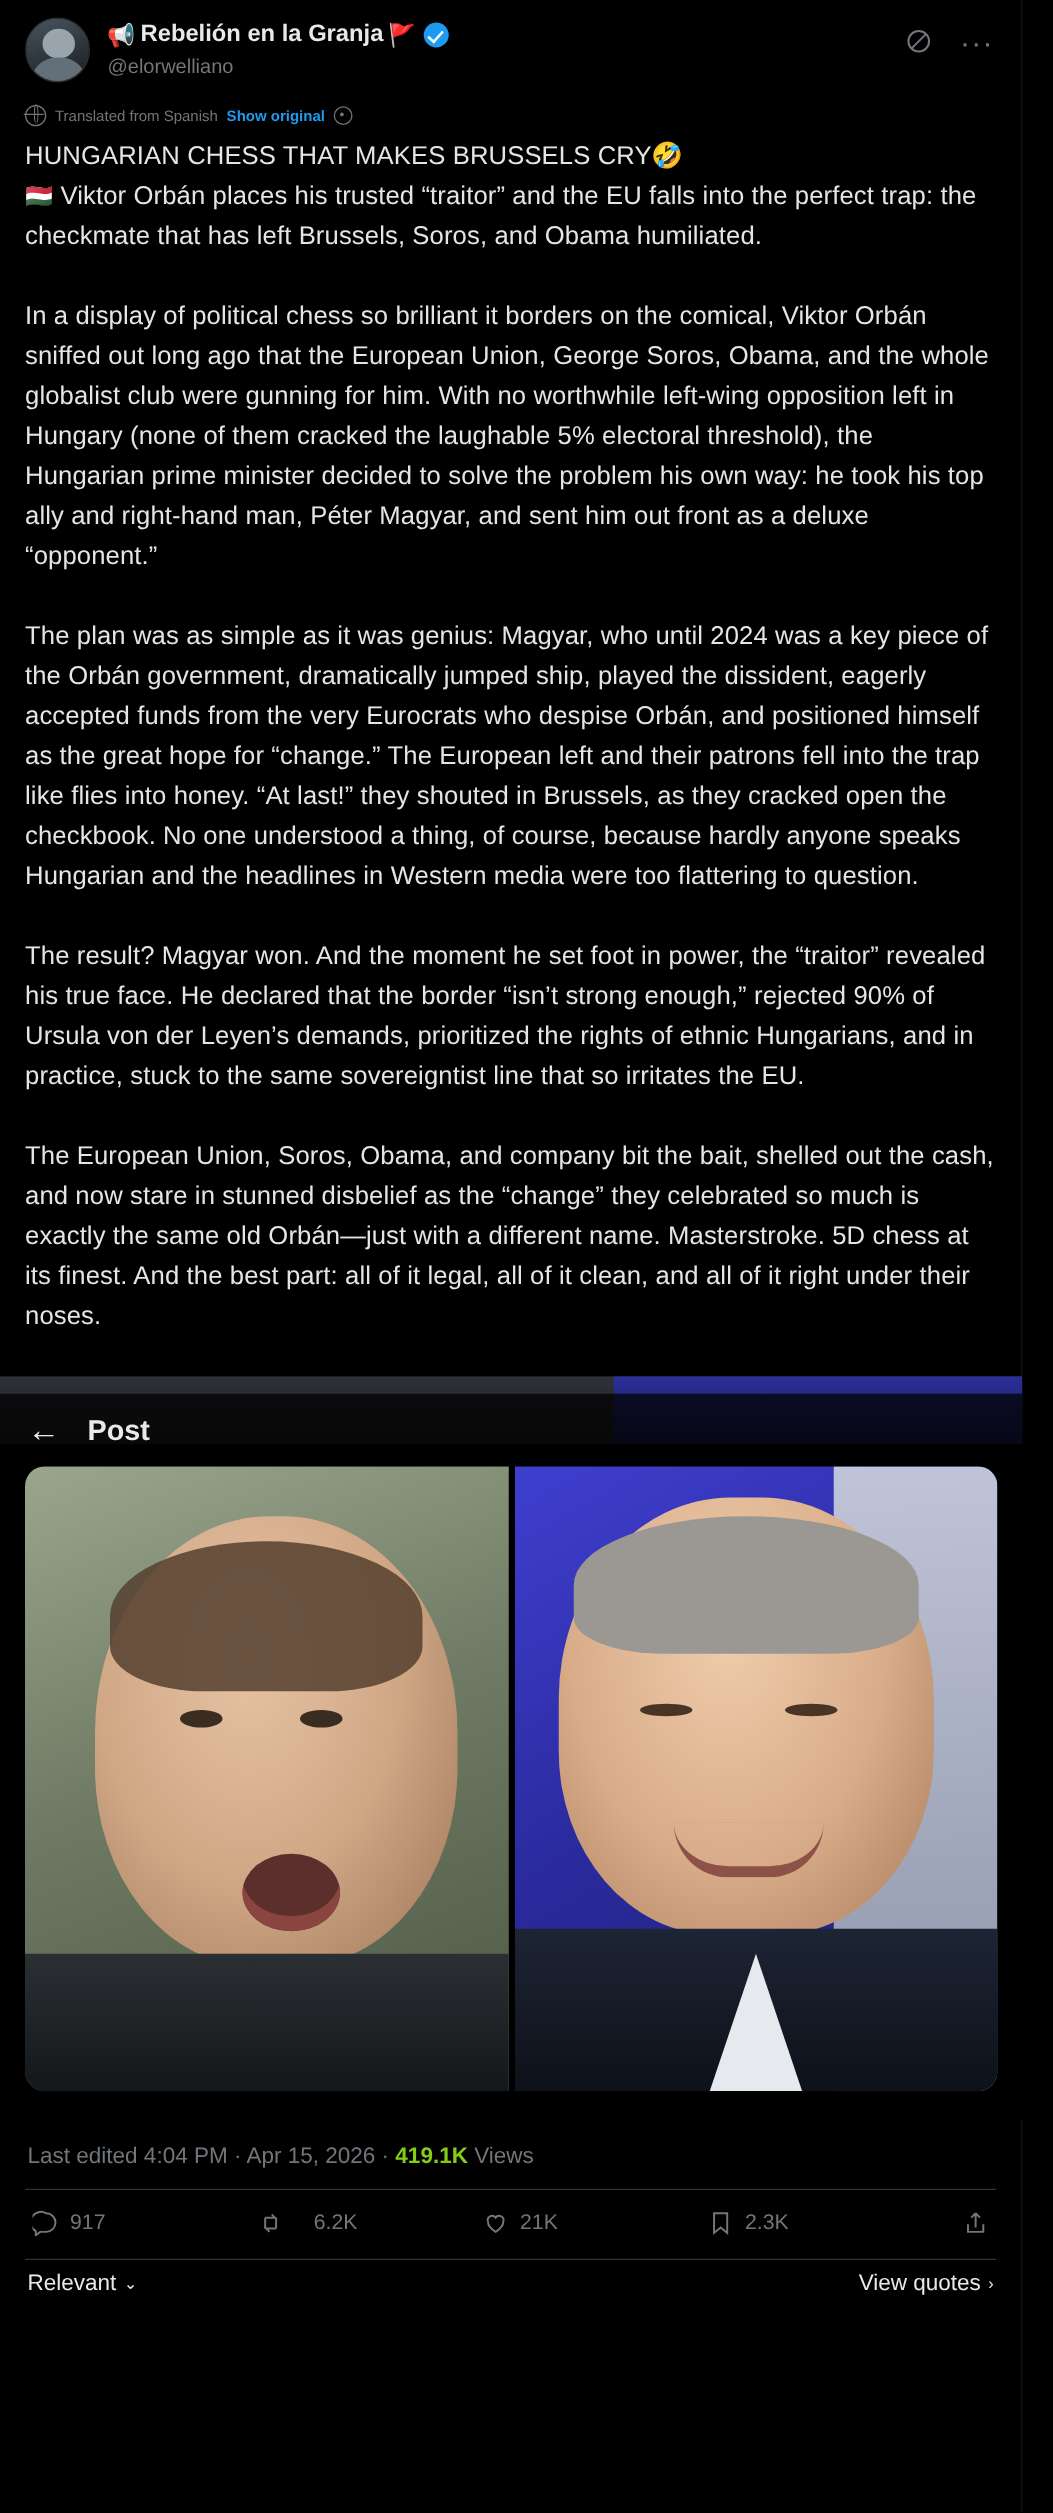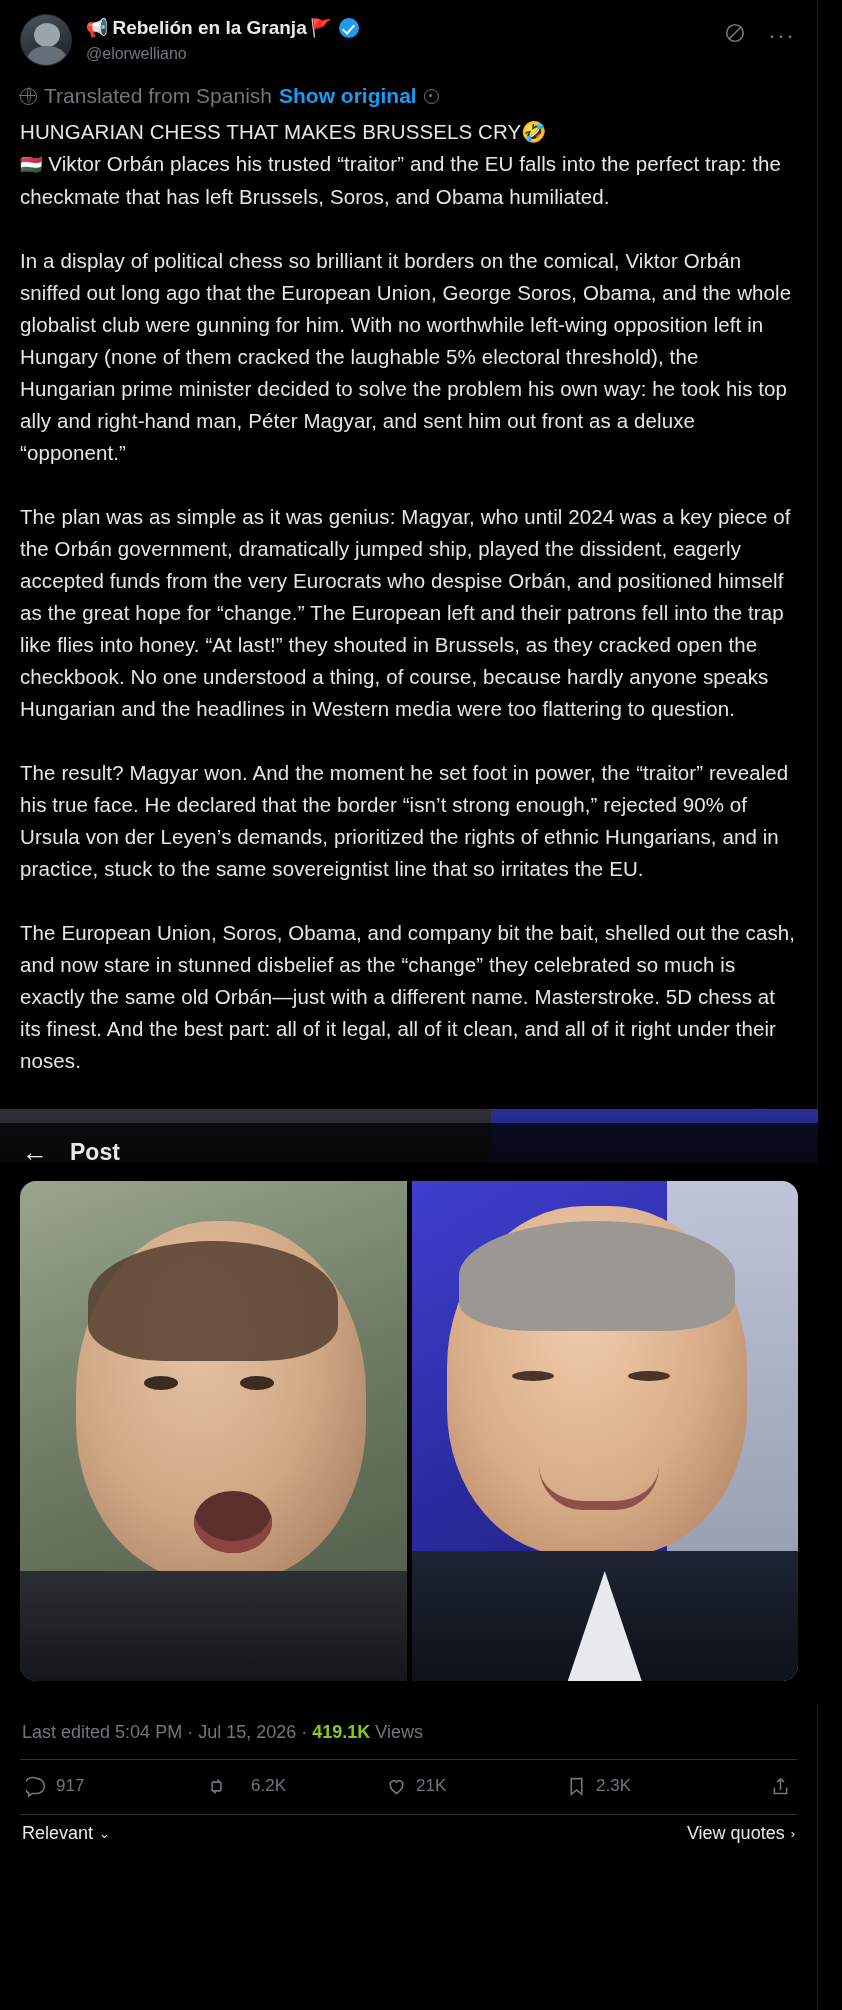--- a/index.html
+++ b/index.html
@@ -114,21 +114,21 @@
     cursor: pointer;
   }
   .dots { font-size: 24px; letter-spacing: 1px; }
 
   
   .translate-row {
     display: flex;
     align-items: center;
     gap: 7px;
     padding: 14px 20px 6px 20px;
-    font-size: 21px;
+    font-size: 12px;
     color: #71767b;
   }
   .globe {
     width: 17px; height: 17px;
     border-radius: 50%;
     border: 1.6px solid #71767b;
     position: relative;
     display: inline-block;
     flex: 0 0 17px;
   }
@@ -481,23 +481,23 @@
           <div class="eye-r"></div>
           <div class="smile"></div>
           <div class="suit"></div>
           <div class="shirt"></div>
         </div>
       </div>
     </div>
 
     <div class="meta-row">
       <span>Last edited</span>
-      <span>5:04 PM</span>
+      <span>4:04 PM</span>
       <span>·</span>
-      <span>Jul 15, 2026</span>
+      <span>Apr 15, 2026</span>
       <span>·</span>
       <b>419.1K</b>
       <span>Views</span>
     </div>
 
     <div class="divider"></div>
 
     <div class="actions">
       <div class="action reply">
         <span class="a-icon">

